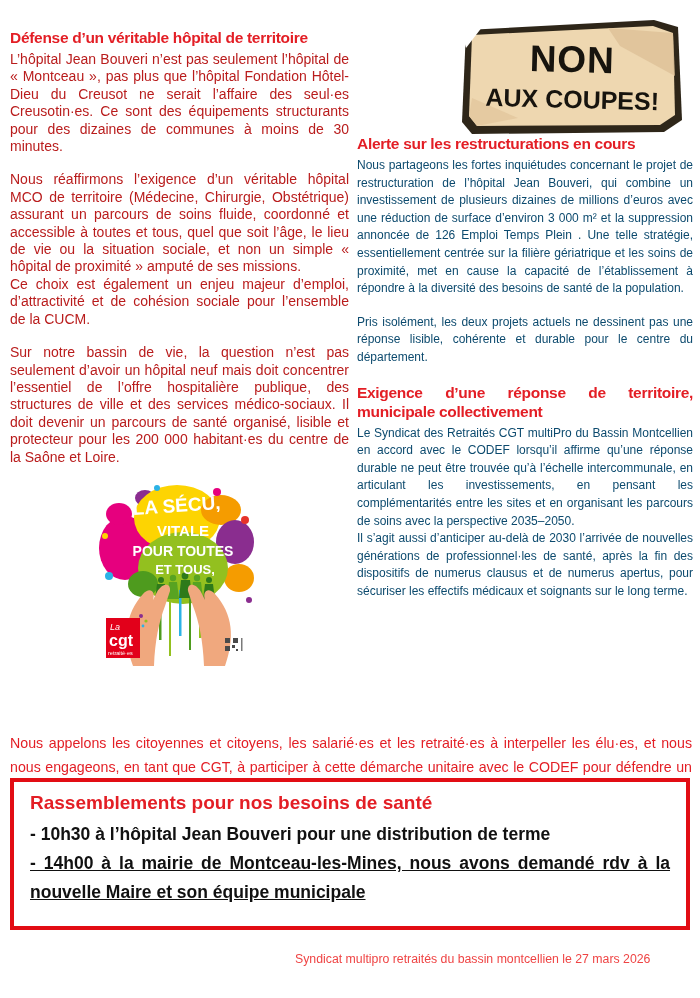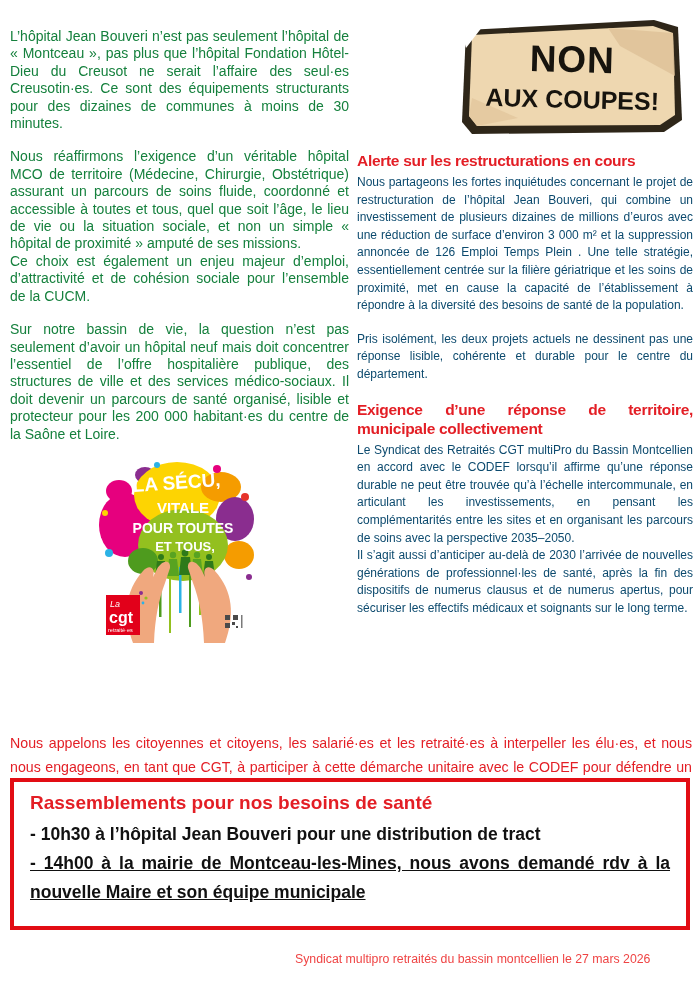--- a/index.html
+++ b/index.html
@@ -3,29 +3,29 @@
 <meta charset="utf-8">
 <style>
   * { margin:0; padding:0; box-sizing:border-box; }
   html,body { background:#ffffff; }
   .page {
     position:relative; width:700px; height:998px; background:#ffffff;
     font-family:"Liberation Sans", sans-serif; overflow:hidden;
   }
   
   .col-left  { position:absolute; left:10px;  top:28px;  width:339px; }
-  .col-right { position:absolute; left:357px; top:151px; width:336px; }
+  .col-right { position:absolute; left:357px; top:134px; width:336px; }
 
   .h-red {
     color:#e31e25; font-weight:bold; font-size:15.5px;
     letter-spacing:-0.3px; margin:0 0 4px 0; line-height:19px;
   }
   .h-red .jline { display:block; text-align:justify; text-align-last:justify; }
   .body {
-    font-size:14px; line-height:17.4px; color:#15803d;
+    font-size:14px; line-height:17.4px; color:#b91c1c;
     text-align:justify; margin:0 0 16px 0;
   }
   .tight { margin-bottom:0 !important; }
   .col-right .body { color:#0c4a6e; font-size:12px; line-height:17.6px; }
   .bold { font-weight:normal; }
 
   
   .sign { position:absolute; left:458px; top:18px; width:232px; height:124px; }
 
   
@@ -57,20 +57,21 @@
   }
 
   svg text { font-family:"Liberation Sans", sans-serif; }
 </style>
 </head>
 <body>
 
 <div class="page">
 
   <div class="col-left">
+    <h2 class="h-red">Défense d’un véritable hôpital de territoire</h2>
     <p class="body">L’hôpital Jean Bouveri n’est pas seulement l’hôpital de « Montceau », pas plus que l’hôpital Fondation Hôtel-Dieu du Creusot ne serait l’affaire des seul·es Creusotin·es. Ce sont des équipements structurants pour des dizaines de communes à moins de 30 minutes.</p>
     <p class="body tight">Nous réaffirmons l’exigence d’un véritable hôpital MCO de territoire (Médecine, Chirurgie, Obstétrique) assurant un parcours de soins fluide, coordonné et accessible à toutes et tous, quel que soit l’âge, le lieu de vie ou la situation sociale, et non un simple « hôpital de proximité » amputé de ses missions.</p>
     <p class="body">Ce choix est également un enjeu majeur d’emploi, d’attractivité et de cohésion sociale pour l’ensemble de la CUCM.</p>
     <p class="body tight">Sur notre bassin de vie, la question n’est pas seulement d’avoir un hôpital neuf mais doit concentrer l’essentiel de l’offre hospitalière publique, des structures de ville et des services médico-sociaux. Il doit devenir un parcours de santé organisé, lisible et protecteur pour les 200 000 habitant·es du centre de la Saône et Loire.</p>
 
     <div class="poster">
       <svg width="160" height="186" viewBox="0 0 160 186">
 
         <ellipse cx="26" cy="68" rx="26" ry="32" fill="#e6007e"></ellipse>
         <ellipse cx="20" cy="34" rx="13" ry="11" fill="#e6007e"></ellipse>
@@ -166,21 +167,21 @@
     <p class="body bold">Pris isolément, les deux projets actuels ne dessinent pas une réponse lisible, cohérente et durable pour le centre du département.</p>
     <h2 class="h-red"><span class="jline">Exigence d’une réponse de territoire,</span><span>municipale collectivement</span></h2>
     <p class="body tight">Le Syndicat des Retraités CGT multiPro du Bassin Montcellien en accord avec le CODEF lorsqu’il affirme qu’une réponse durable ne peut être trouvée qu’à l’échelle intercommunale, en articulant les investissements, en pensant les complémentarités entre les sites et en organisant les parcours de soins avec la perspective 2035–2050.</p>
     <p class="body tight">Il s’agit aussi d’anticiper au-delà de 2030 l’arrivée de nouvelles générations de professionnel·les de santé, après la fin des dispositifs de numerus clausus et de numerus apertus, pour sécuriser les effectifs médicaux et soignants sur le long terme.</p>
   </div>
 
   <p class="appeal">Nous appelons les citoyennes et citoyens, les salarié·es et les retraité·es à interpeller les élu·es, et nous nous engageons, en tant que CGT, à participer à cette démarche unitaire avec le CODEF pour défendre un service public de santé de qualité, de proximité et accessible à toutes et tous.</p>
 
   <div class="rally-box">
     <h2 class="rally-heading">Rassemblements pour nos besoins de santé</h2>
-    <p class="rally-item">- 10h30 à l’hôpital Jean Bouveri pour une distribution de tract</p>
+    <p class="rally-item">- 10h30 à l’hôpital Jean Bouveri pour une distribution de terme</p>
     <p class="rally-item jt">- 14h00 à la mairie de Montceau-les-Mines, nous avons demandé rdv à la nouvelle Maire et son équipe municipale</p>
   </div>
 
   <div class="footer">
     <div>Syndicat multipro retraités du bassin montcellien le 27 mars 2026</div>
   </div>
 
 </div>
 
 </body></html>

